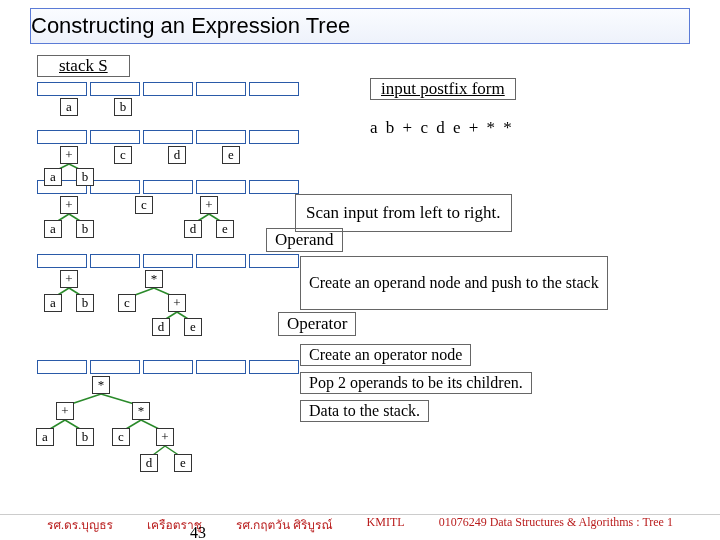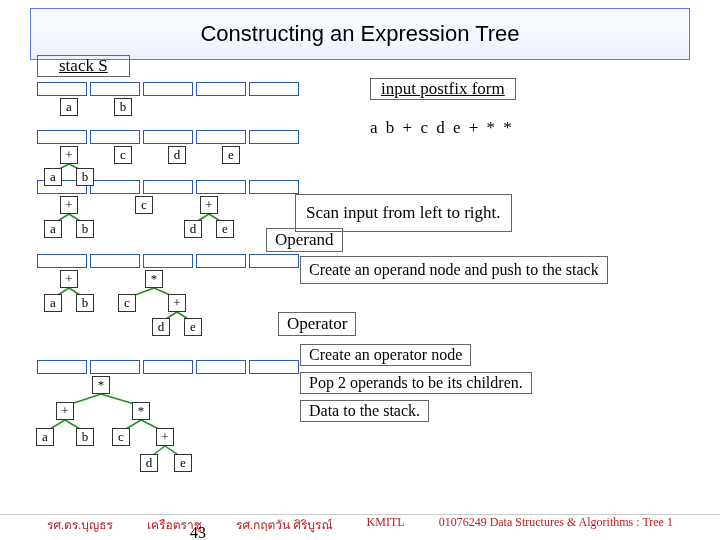--- a/index.html
+++ b/index.html
@@ -8,22 +8,22 @@
     height: 540px;
     background: #fff;
     font-family: "Comic Sans MS", cursive, sans-serif;
     position: relative;
     overflow: hidden;
   }
   .title-bar {
     margin: 8px 30px 4px 30px;
     border: 1.5px solid #5b7bd6;
     background: linear-gradient(#fafcff,#eef2fb);
-    text-align: center;
-    padding: 12px 0;
+    text-align: left;
+    padding: 4px 0;
     font-size: 22px;
   }
   .stack-label {
     position: absolute;
     left: 37px; top: 55px;
     border: 1px solid #666;
     padding: 0 21px;
     font-family: "Times New Roman", serif;
     font-size: 17px;
     text-decoration: underline;
@@ -81,21 +81,21 @@
     font-size:17px;
     border:1px solid #666;
     padding:1px 8px;
   }
   .operand-desc {
     position:absolute;
     left:300px; top:256px;
     font-family:"Times New Roman",serif;
     font-size:16px;
     border:1px solid #666;
-    padding:4px 8px;
+    padding:17px 8px;
   }
   .operator-head {
     position:absolute;
     left:278px; top:312px;
     font-family:"Times New Roman",serif;
     font-size:17px;
     border:1px solid #666;
     padding:1px 8px;
   }
   .op-step {

